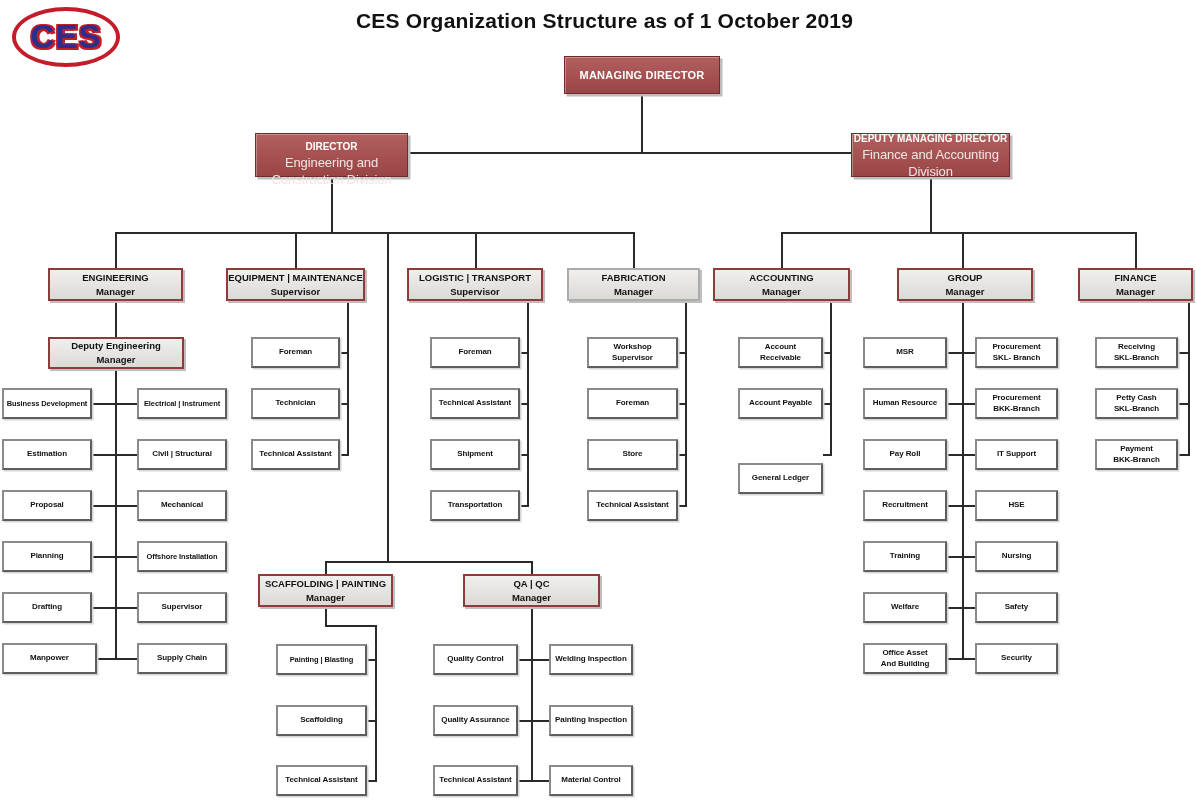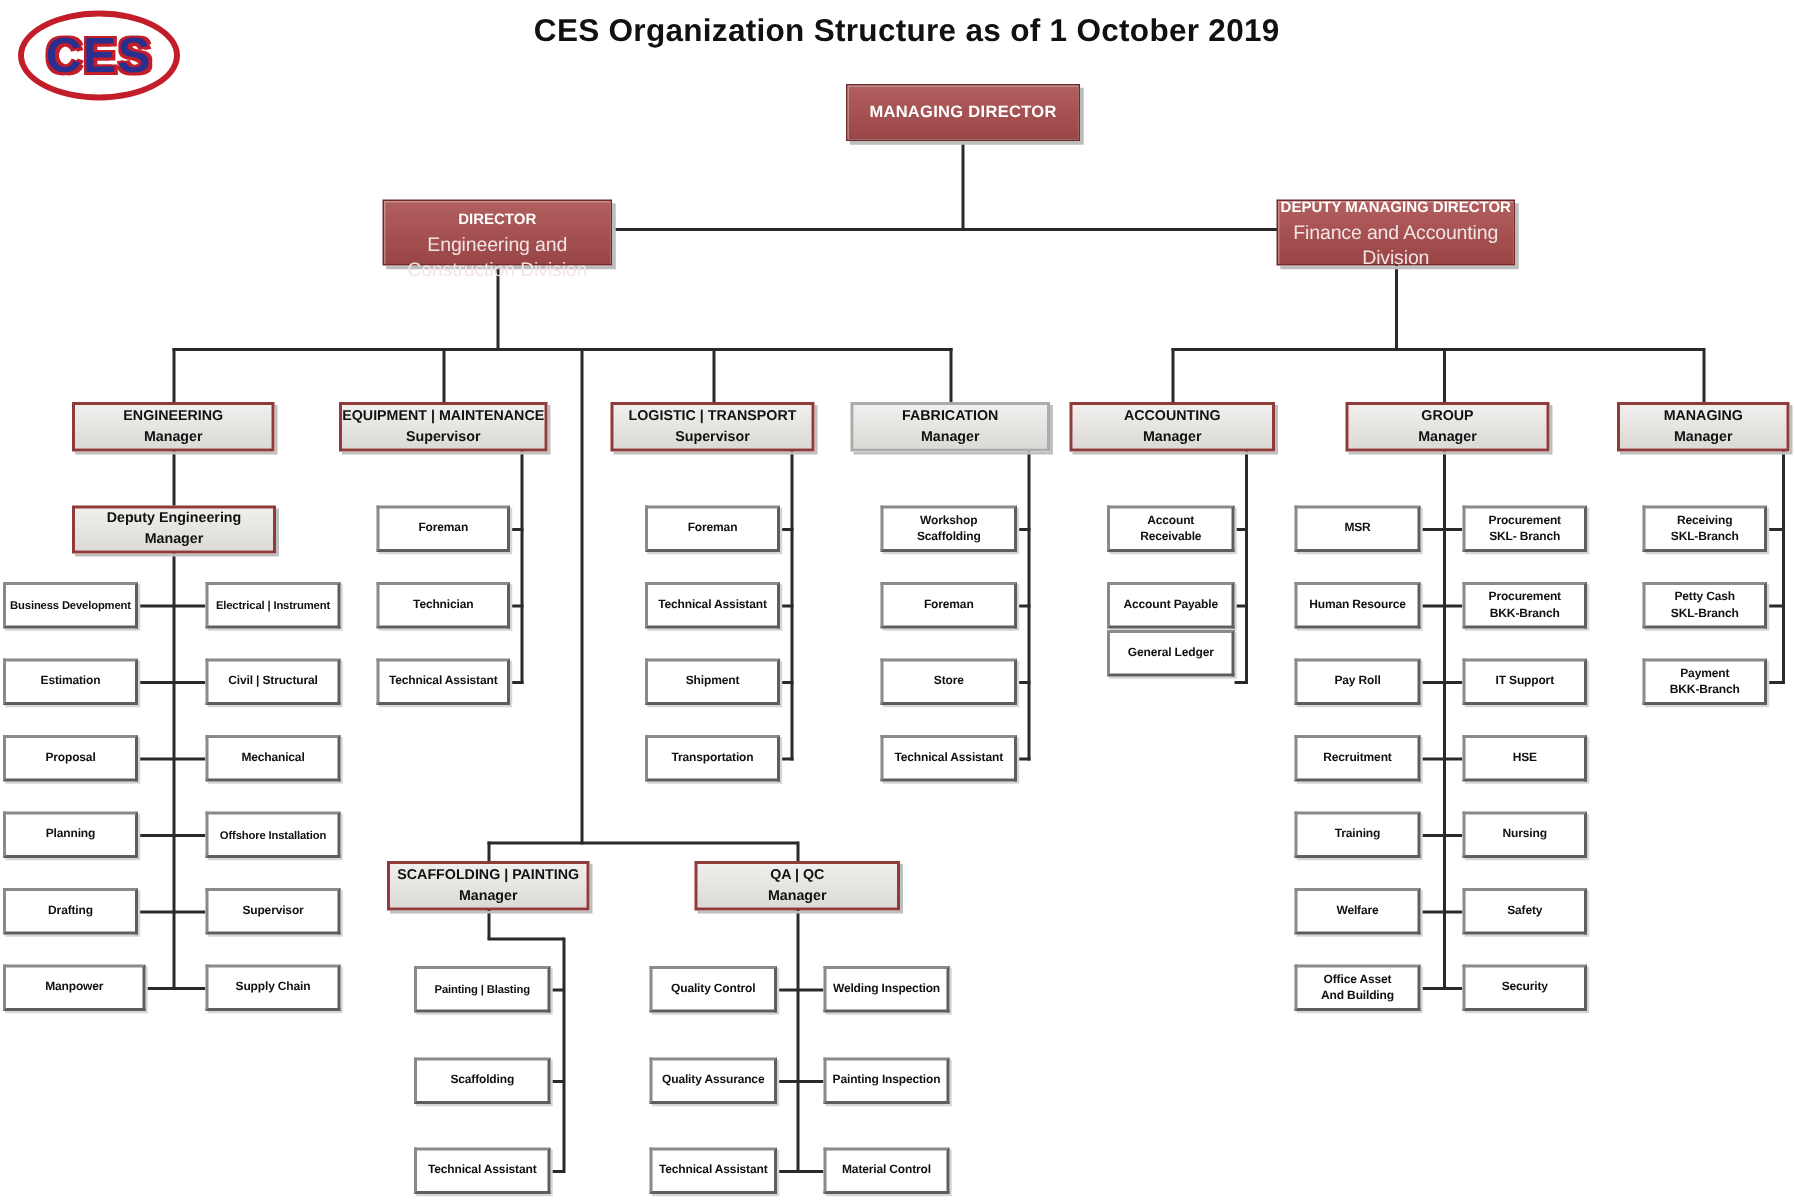--- a/index.html
+++ b/index.html
@@ -74,21 +74,21 @@
   </div>
   <div class="box mgr" style="left:713px;top:268px;width:137px;height:33px">
     <span class="l1">ACCOUNTING</span>
     <span class="l2">Manager</span>
   </div>
   <div class="box mgr" style="left:897px;top:268px;width:136px;height:33px">
     <span class="l1">GROUP</span>
     <span class="l2">Manager</span>
   </div>
   <div class="box mgr" style="left:1078px;top:268px;width:115px;height:33px">
-    <span class="l1">MANAGING</span>
+    <span class="l1">FINANCE</span>
     <span class="l2">Manager</span>
   </div>
   <div class="box mgr" style="left:258px;top:574px;width:135px;height:33px">
     <span class="l1">SCAFFOLDING | PAINTING</span>
     <span class="l2">Manager</span>
   </div>
   <div class="box mgr" style="left:463px;top:574px;width:137px;height:33px">
     <span class="l1">QA | QC</span>
     <span class="l2">Manager</span>
   </div>
@@ -113,29 +113,29 @@
   <div class="box sub" style="left:251px;top:337px;width:89px;height:31px">Foreman</div>
   <div class="box sub" style="left:251px;top:388px;width:89px;height:31px">Technician</div>
   <div class="box sub" style="left:251px;top:439px;width:89px;height:31px">Technical Assistant</div>
 
   <div class="box sub" style="left:430px;top:337px;width:90px;height:31px">Foreman</div>
   <div class="box sub" style="left:430px;top:388px;width:90px;height:31px">Technical Assistant</div>
   <div class="box sub" style="left:430px;top:439px;width:90px;height:31px">Shipment</div>
   <div class="box sub" style="left:430px;top:490px;width:90px;height:31px">Transportation</div>
 
   <div class="box sub" style="left:587px;top:337px;width:91px;height:31px">Workshop
-Scaffolding</div>
+Supervisor</div>
   <div class="box sub" style="left:587px;top:388px;width:91px;height:31px">Foreman</div>
   <div class="box sub" style="left:587px;top:439px;width:91px;height:31px">Store</div>
   <div class="box sub" style="left:587px;top:490px;width:91px;height:31px">Technical Assistant</div>
 
   <div class="box sub" style="left:738px;top:337px;width:85px;height:31px">Account
 Receivable</div>
   <div class="box sub" style="left:738px;top:388px;width:85px;height:31px">Account Payable</div>
-  <div class="box sub" style="left:738px;top:420px;width:85px;height:31px">General Ledger</div>
+  <div class="box sub" style="left:738px;top:463px;width:85px;height:31px">General Ledger</div>
 
   <div class="box sub" style="left:863px;top:337px;width:84px;height:31px">MSR</div>
   <div class="box sub" style="left:863px;top:388px;width:84px;height:31px">Human Resource</div>
   <div class="box sub" style="left:863px;top:439px;width:84px;height:31px">Pay Roll</div>
   <div class="box sub" style="left:863px;top:490px;width:84px;height:31px">Recruitment</div>
   <div class="box sub" style="left:863px;top:541px;width:84px;height:31px">Training</div>
   <div class="box sub" style="left:863px;top:592px;width:84px;height:31px">Welfare</div>
   <div class="box sub" style="left:863px;top:643px;width:84px;height:31px">Office Asset
 And Building</div>
   <div class="box sub" style="left:975px;top:337px;width:83px;height:31px">Procurement

